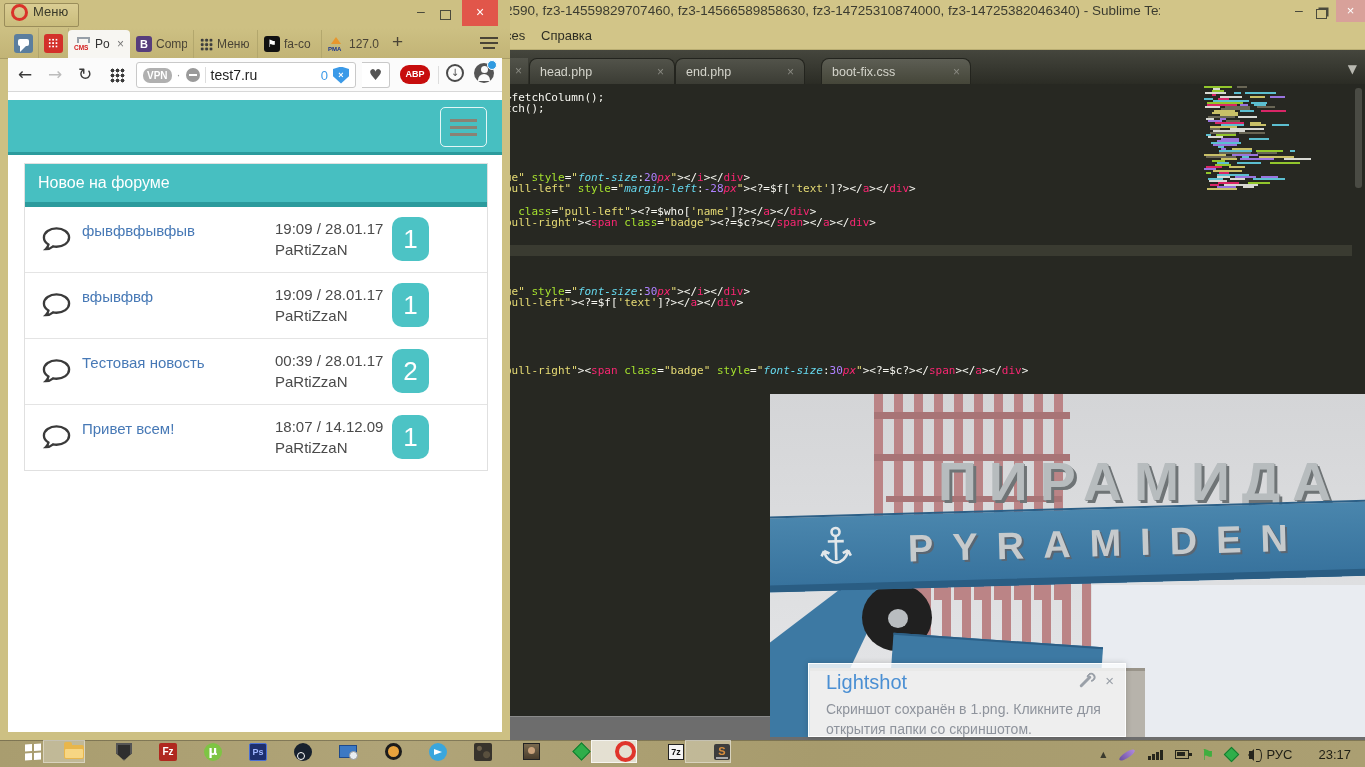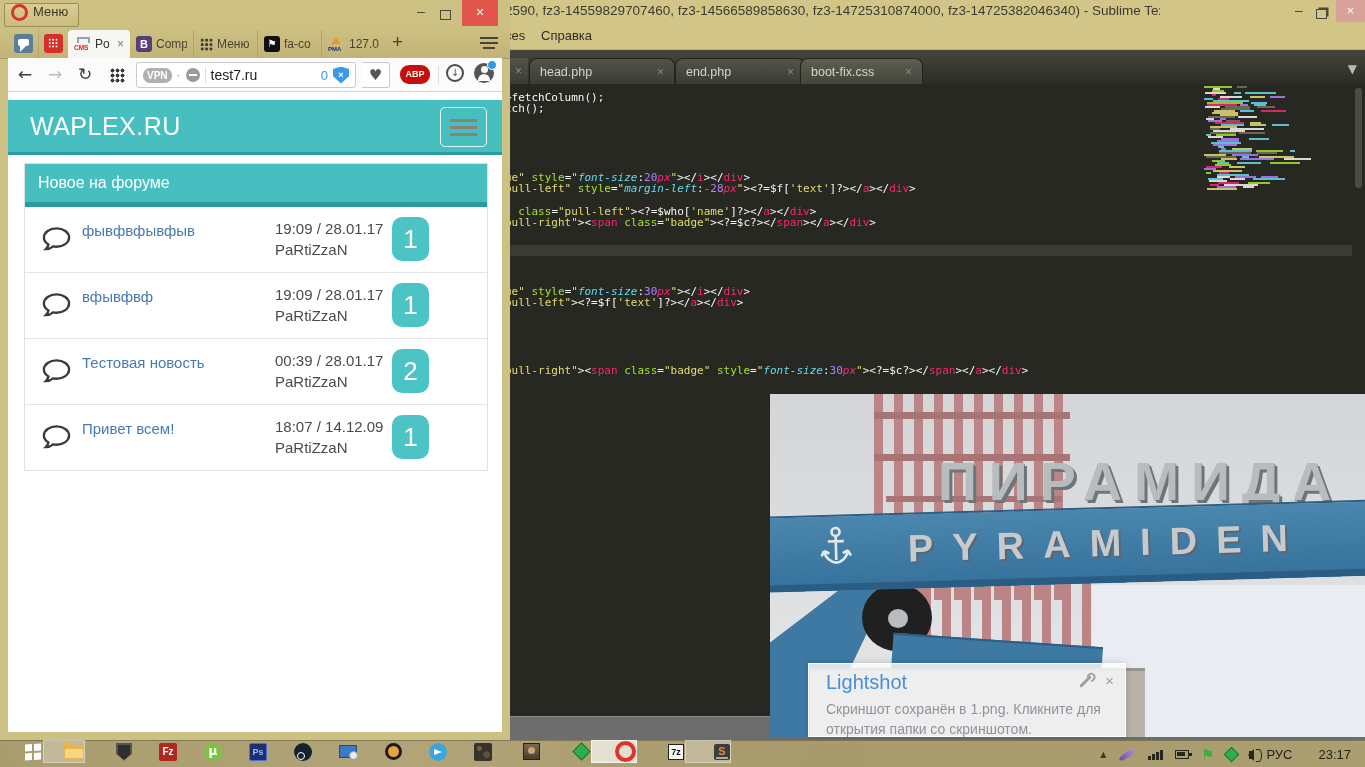--- a/index.html
+++ b/index.html
@@ -186,21 +186,21 @@
     <div id="st-tabbar">
       <div id="st-tab-partial">×</div>
       <div class="st-tab" style="left:529px;width:146px">
         <span>head.php</span>
         <span class="tab-x">×</span>
       </div>
       <div class="st-tab" style="left:675px;width:130px">
         <span>end.php</span>
         <span class="tab-x">×</span>
       </div>
-      <div class="st-tab active" style="left:800px;width:123px">
+      <div class="st-tab active" style="left:821px;width:150px">
         <span>boot-fix.css</span>
         <span class="tab-x">×</span>
       </div>
       <div id="st-overflow">▼</div>
     </div>
     <div id="st-curline"></div>
     <div id="st-code"><div class="code-line"><span class="tok-p">&gt;fetchColumn();</span></div><div class="code-line"><span class="tok-p">tch();</span></div><div class="code-line"></div><div class="code-line"></div><div class="code-line"></div><div class="code-line"></div><div class="code-line"></div><div class="code-line"><span class="tok-s">ue" </span><span class="tok-a">style</span><span class="tok-p">=</span><span class="tok-s">"</span><span class="tok-c">font-size</span><span class="tok-p">:</span><span class="tok-n">20</span><span class="tok-u">px</span><span class="tok-s">"</span><span class="tok-p">&gt;&lt;/</span><span class="tok-t">i</span><span class="tok-p">&gt;&lt;/</span><span class="tok-t">div</span><span class="tok-p">&gt;</span></div><div class="code-line"><span class="tok-s">pull-left" </span><span class="tok-a">style</span><span class="tok-p">=</span><span class="tok-s">"</span><span class="tok-c">margin-left</span><span class="tok-p">:</span><span class="tok-n">-28</span><span class="tok-u">px</span><span class="tok-s">"</span><span class="tok-p">&gt;&lt;?=$f[</span><span class="tok-s">'text'</span><span class="tok-p">]?&gt;&lt;/</span><span class="tok-t">a</span><span class="tok-p">&gt;&lt;/</span><span class="tok-t">div</span><span class="tok-p">&gt;</span></div><div class="code-line"></div><div class="code-line"><span class="tok-s">" </span><span class="tok-a">class</span><span class="tok-p">=</span><span class="tok-s">"pull-left"</span><span class="tok-p">&gt;&lt;?=$who[</span><span class="tok-s">'name'</span><span class="tok-p">]?&gt;&lt;/</span><span class="tok-t">a</span><span class="tok-p">&gt;&lt;/</span><span class="tok-t">div</span><span class="tok-p">&gt;</span></div><div class="code-line"><span class="tok-s">pull-right"</span><span class="tok-p">&gt;&lt;</span><span class="tok-t">span</span><span class="tok-p"> </span><span class="tok-a">class</span><span class="tok-p">=</span><span class="tok-s">"badge"</span><span class="tok-p">&gt;&lt;?=$c?&gt;&lt;/</span><span class="tok-t">span</span><span class="tok-p">&gt;&lt;/</span><span class="tok-t">a</span><span class="tok-p">&gt;&lt;/</span><span class="tok-t">div</span><span class="tok-p">&gt;</span></div><div class="code-line"></div><div class="code-line"></div><div class="code-line"></div><div class="code-line"></div><div class="code-line"></div><div class="code-line"><span class="tok-s">ue" </span><span class="tok-a">style</span><span class="tok-p">=</span><span class="tok-s">"</span><span class="tok-c">font-size</span><span class="tok-p">:</span><span class="tok-n">30</span><span class="tok-u">px</span><span class="tok-s">"</span><span class="tok-p">&gt;&lt;/</span><span class="tok-t">i</span><span class="tok-p">&gt;&lt;/</span><span class="tok-t">div</span><span class="tok-p">&gt;</span></div><div class="code-line"><span class="tok-s">pull-left"</span><span class="tok-p">&gt;&lt;?=$f[</span><span class="tok-s">'text'</span><span class="tok-p">]?&gt;&lt;/</span><span class="tok-t">a</span><span class="tok-p">&gt;&lt;/</span><span class="tok-t">div</span><span class="tok-p">&gt;</span></div><div class="code-line"></div><div class="code-line"></div><div class="code-line"></div><div class="code-line"></div><div class="code-line"></div><div class="code-line"><span class="tok-s">pull-right"</span><span class="tok-p">&gt;&lt;</span><span class="tok-t">span</span><span class="tok-p"> </span><span class="tok-a">class</span><span class="tok-p">=</span><span class="tok-s">"badge" </span><span class="tok-a">style</span><span class="tok-p">=</span><span class="tok-s">"</span><span class="tok-c">font-size</span><span class="tok-p">:</span><span class="tok-n">30</span><span class="tok-u">px</span><span class="tok-s">"</span><span class="tok-p">&gt;&lt;?=$c?&gt;&lt;/</span><span class="tok-t">span</span><span class="tok-p">&gt;&lt;/</span><span class="tok-t">a</span><span class="tok-p">&gt;&lt;/</span><span class="tok-t">div</span><span class="tok-p">&gt;</span></div></div>
     <div id="st-minimap">
         <div class="mm-row">
           <span style="left: 2px; width: 27.5336px; background: rgb(166, 226, 46);"></span>
@@ -507,21 +507,20 @@
       <div id="op-heart">♥</div>
       <div id="op-abp">ABP</div>
       <div id="op-sep2"></div>
       <div id="op-download">↓</div>
       <div id="op-profile">
         <span id="op-profile-badge"></span>
       </div>
     </div>
     <div id="page">
       <div id="site-header">
-        <div id="brand">WAPLEX.RU</div>
         <div id="hamburger">
             <i></i>
             <i></i>
             <i></i>
           </div>
       </div>
       <div id="forum-panel">
         <div id="panel-header">Новое на форуме</div>
 
         <div class="topic-row">

